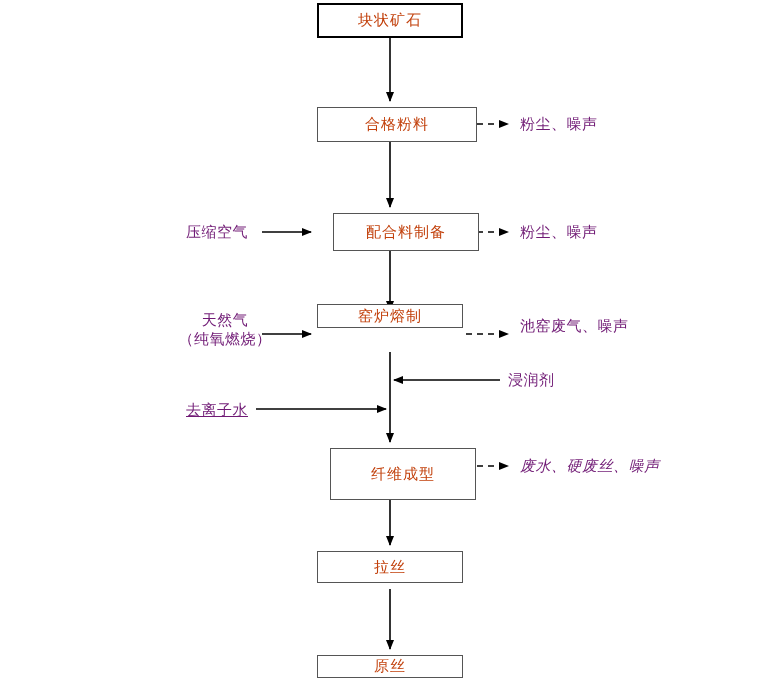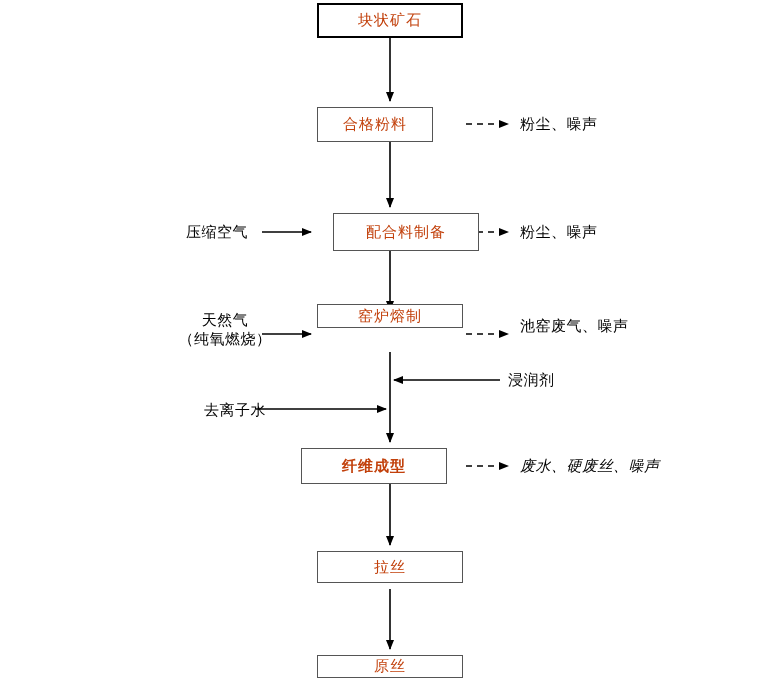--- a/index.html
+++ b/index.html
@@ -29,21 +29,21 @@
     color: #c2410c;
     letter-spacing: 1px;
     line-height: 1;
   }
   .node.strong {
     border: 2px solid #000000;
   }
   .label {
     position: absolute;
     font-size: 15px;
-    color: #000000;
+    color: #701a75;
     line-height: 1.25;
     white-space: nowrap;
     letter-spacing: 0.5px;
   }
   .label.center {
     text-align: center;
   }
   svg.wires {
     position: absolute;
     left: 0;
@@ -92,33 +92,33 @@
       <line x1="466" y1="232" x2="508" y2="232" marker-end="url(#arrowDash)"></line>
       <line x1="466" y1="334" x2="508" y2="334" marker-end="url(#arrowDash)"></line>
       <line x1="466" y1="466" x2="508" y2="466" marker-end="url(#arrowDash)"></line>
     </g>
   </svg>
 
   <div class="node strong" style="left:317px; top:3px; width:146px; height:35px;">
     <span>块状矿石</span>
   </div>
 
-  <div class="node" style="left:317px; top:107px; width:116px; height:35px;">
+  <div class="node" style="left:317px; top:107px; width:160px; height:35px;">
     <span>合格粉料</span>
   </div>
 
   <div class="node" style="left:317px; top:213px; width:146px; height:38px;margin-left:16px;">
     <span>配合料制备</span>
   </div>
 
   <div class="node" style="left:317px; top:304px; width:146px; height:24px;">
     <span>窑炉熔制</span>
   </div>
 
-  <div class="node" style="left:301px; top:448px; width:146px; height:36px;font-weight:bold;">
+  <div class="node" style="left:330px; top:448px; width:146px; height:52px;">
     <span>纤维成型</span>
   </div>
 
   <div class="node" style="left:317px; top:551px; width:146px; height:32px;">
     <span>拉丝</span>
   </div>
 
   <div class="node" style="left:317px; top:655px; width:146px; height:23px;">
     <span>原丝</span>
   </div>
@@ -129,21 +129,21 @@
 
   <div class="label center" style="left:170px; top:311px; width:110px;">
     <div>天然气</div>
     <div>（纯氧燃烧）</div>
   </div>
 
   <div class="label" style="left:508px; top:371px;">
     <span>浸润剂</span>
   </div>
 
-  <div class="label" style="left:204px; top:401px;">
+  <div class="label" style="left:186px; top:401px;text-decoration:underline;">
     <span>去离子水</span>
   </div>
 
   <div class="label" style="left:520px; top:115px;">
     <span>粉尘、噪声</span>
   </div>
 
   <div class="label" style="left:520px; top:223px;">
     <span>粉尘、噪声</span>
   </div>

